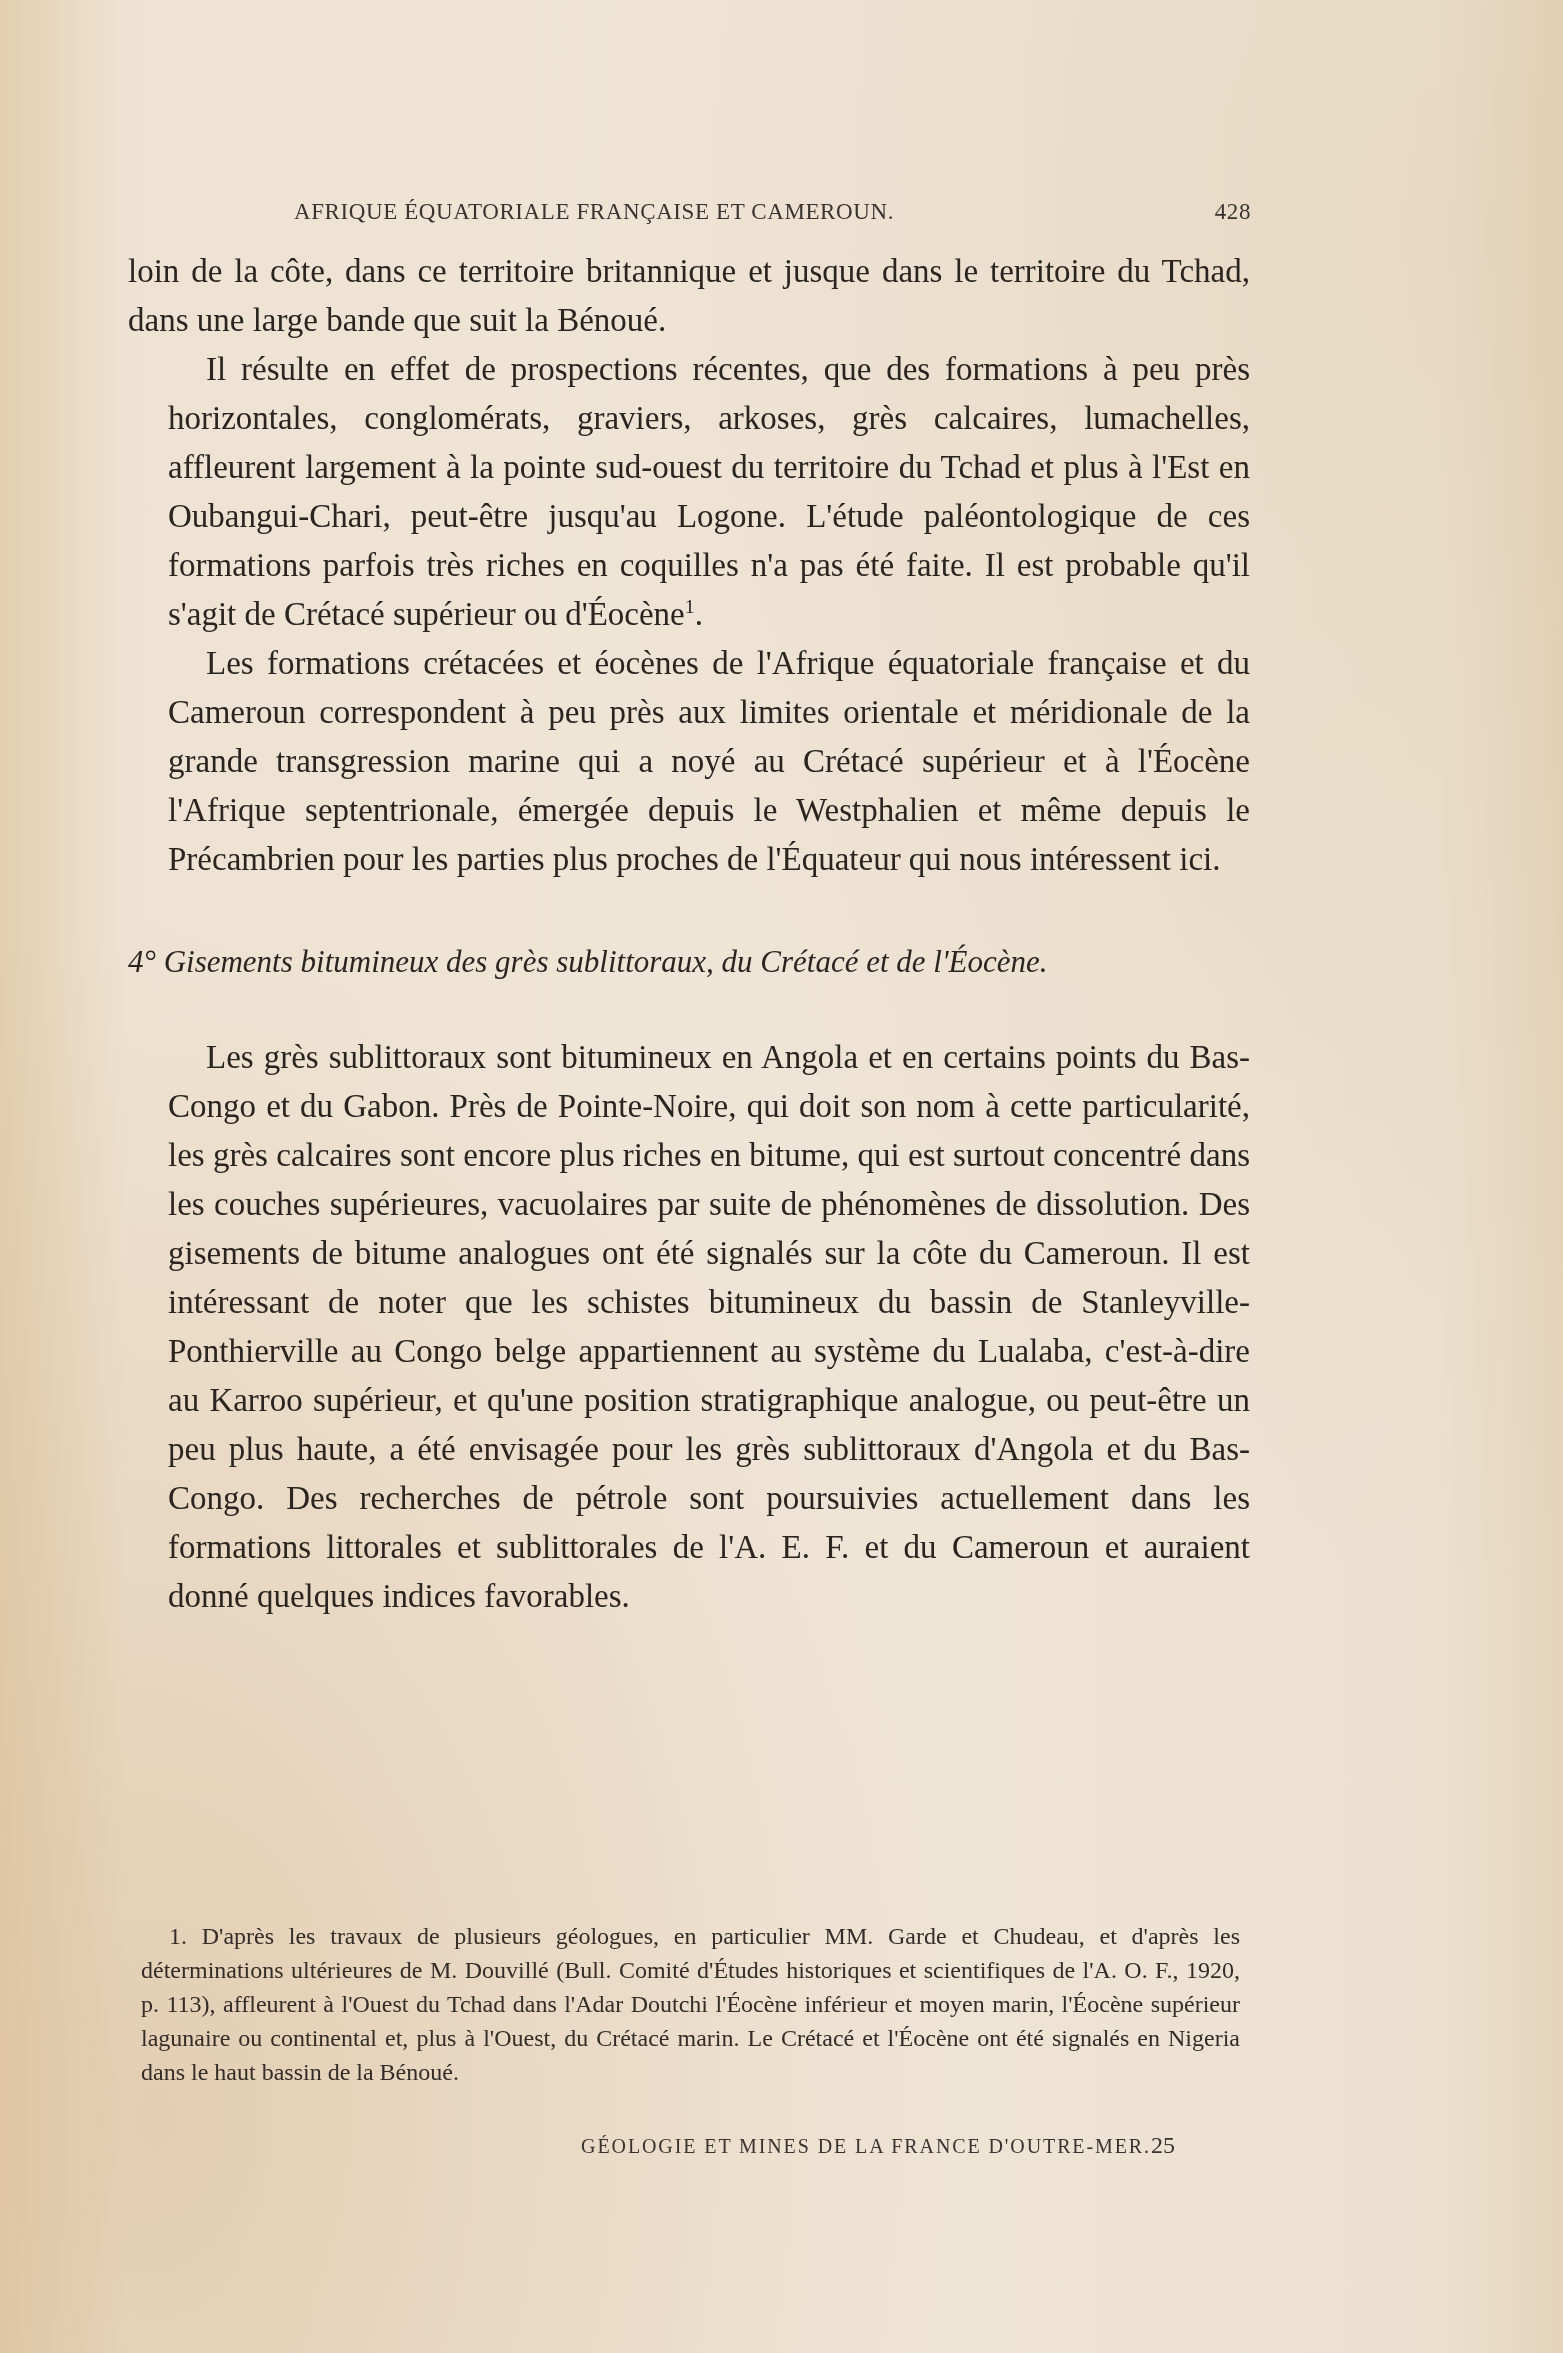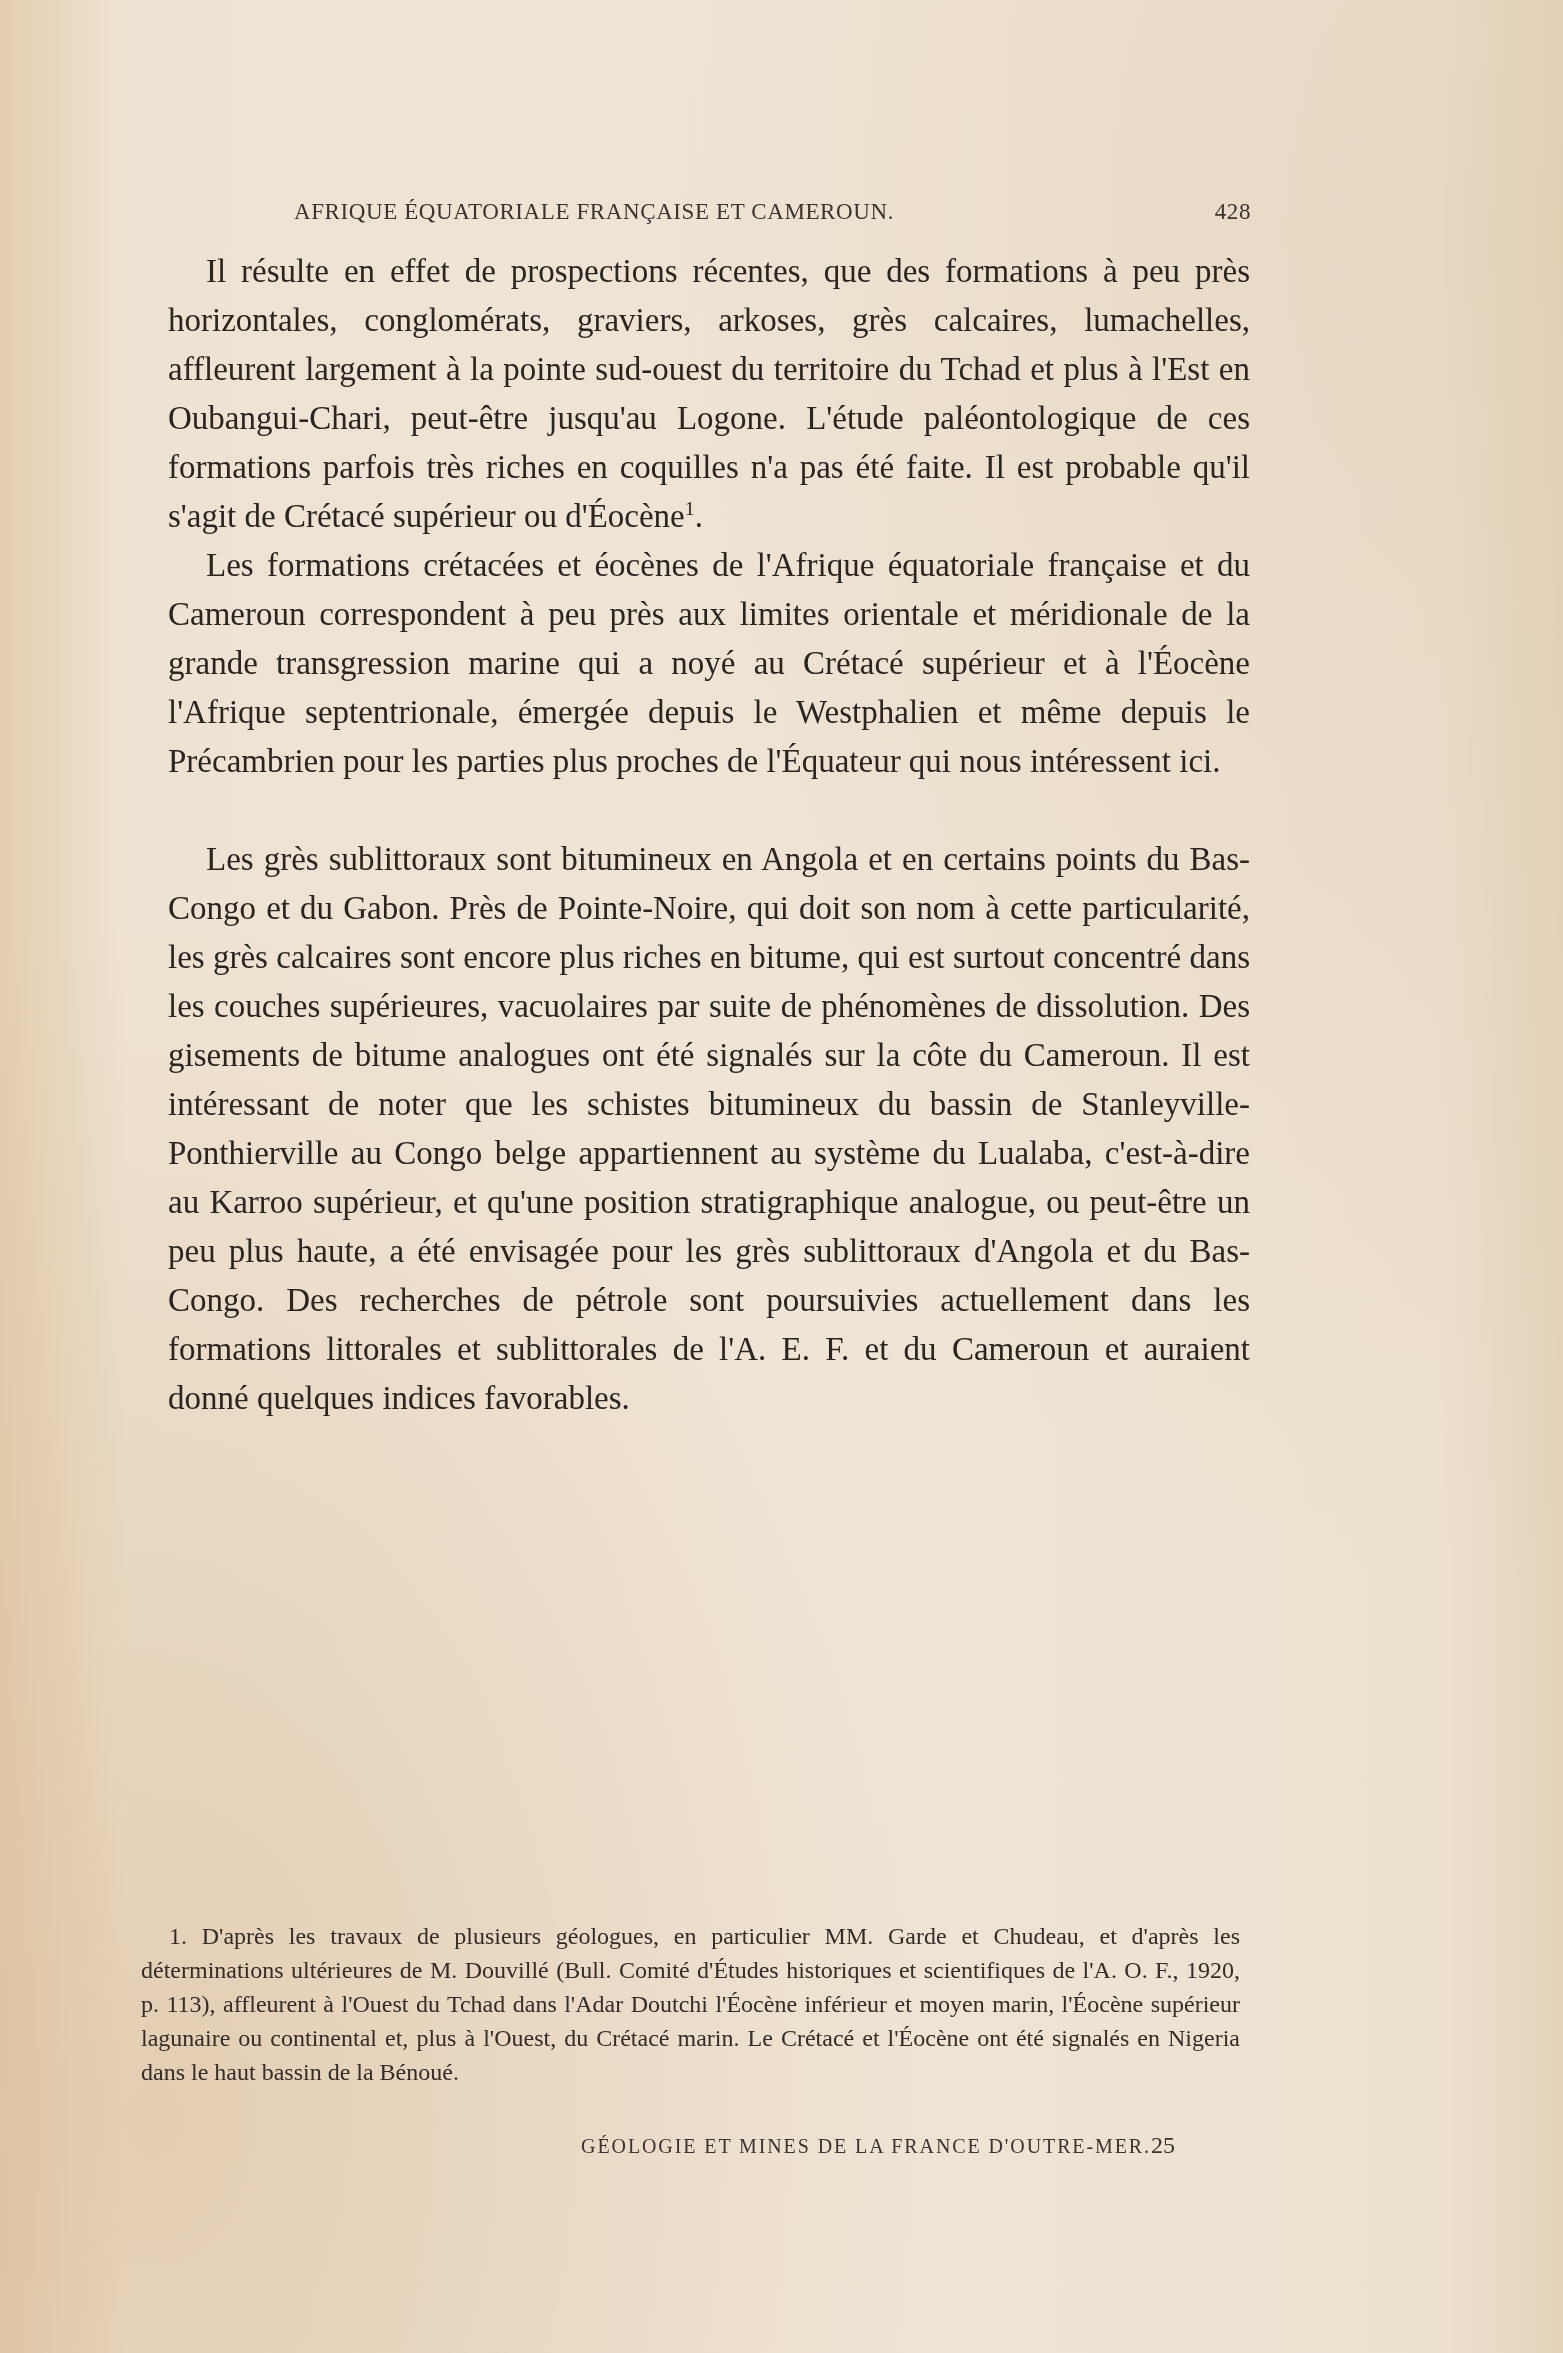--- a/index.html
+++ b/index.html
@@ -55,22 +55,24 @@
 <body>
 
 <div class="page-bg"></div>
 
 <div class="running-head">
   <span>AFRIQUE ÉQUATORIALE FRANÇAISE ET CAMEROUN.</span>
   <span>428</span>
 </div>
 
 <div class="body-text">
+  <p>loin de la côte, dans ce territoire britannique et jusque dans le territoire du Tchad, dans une large bande que suit la Bénoué.</p>
   <p class="indent"><span>Il résulte en effet de prospections récentes, que des formations à peu près horizontales, conglomérats, graviers, arkoses, grès calcaires, lumachelles, affleurent largement à la pointe sud-ouest du territoire du Tchad et plus à l'Est en Oubangui-Chari, peut-être jusqu'au Logone. L'étude paléontologique de ces formations parfois très riches en coquilles n'a pas été faite. Il est probable qu'il s'agit de Crétacé supérieur ou d'Éocène</span><sup>1</sup><span>.</span></p>
   <p class="indent">Les formations crétacées et éocènes de l'Afrique équatoriale française et du Cameroun correspondent à peu près aux limites orientale et méridionale de la grande transgression marine qui a noyé au Crétacé supérieur et à l'Éocène l'Afrique septentrionale, émergée depuis le Westphalien et même depuis le Précambrien pour les parties plus proches de l'Équateur qui nous intéressent ici.</p>
+  <p class="section-heading">4° Gisements bitumineux des grès sublittoraux, du Crétacé et de l'Éocène.</p>
   <p class="indent after-heading">Les grès sublittoraux sont bitumineux en Angola et en certains points du Bas-Congo et du Gabon. Près de Pointe-Noire, qui doit son nom à cette particularité, les grès calcaires sont encore plus riches en bitume, qui est surtout concentré dans les couches supérieures, vacuolaires par suite de phénomènes de dissolution. Des gisements de bitume analogues ont été signalés sur la côte du Cameroun. Il est intéressant de noter que les schistes bitumineux du bassin de Stanleyville-Ponthierville au Congo belge appartiennent au système du Lualaba, c'est-à-dire au Karroo supérieur, et qu'une position stratigraphique analogue, ou peut-être un peu plus haute, a été envisagée pour les grès sublittoraux d'Angola et du Bas-Congo. Des recherches de pétrole sont poursuivies actuellement dans les formations littorales et sublittorales de l'A. E. F. et du Cameroun et auraient donné quelques indices favorables.</p>
 </div>
 
 <div class="footnotes">
   <p>1. D'après les travaux de plusieurs géologues, en particulier MM. Garde et Chudeau, et d'après les déterminations ultérieures de M. Douvillé (Bull. Comité d'Études historiques et scientifiques de l'A. O. F., 1920, p. 113), affleurent à l'Ouest du Tchad dans l'Adar Doutchi l'Éocène inférieur et moyen marin, l'Éocène supérieur lagunaire ou continental et, plus à l'Ouest, du Crétacé marin. Le Crétacé et l'Éocène ont été signalés en Nigeria dans le haut bassin de la Bénoué.</p>
 </div>
 
 <div class="page-foot">
   <span>GÉOLOGIE ET MINES DE LA FRANCE D'OUTRE-MER.</span>
   <span class="sig-num">25</span>

